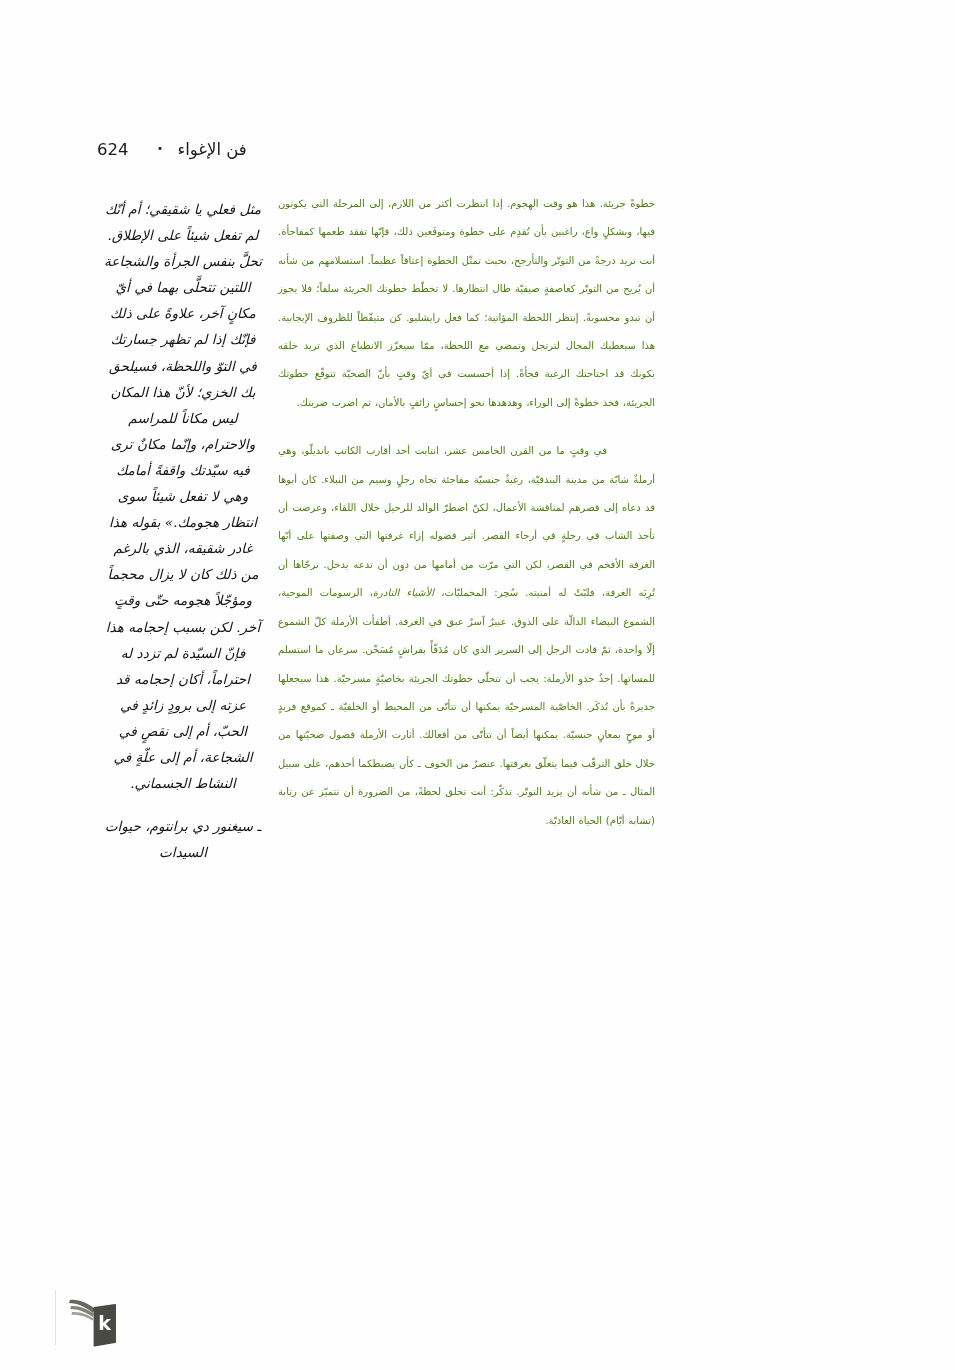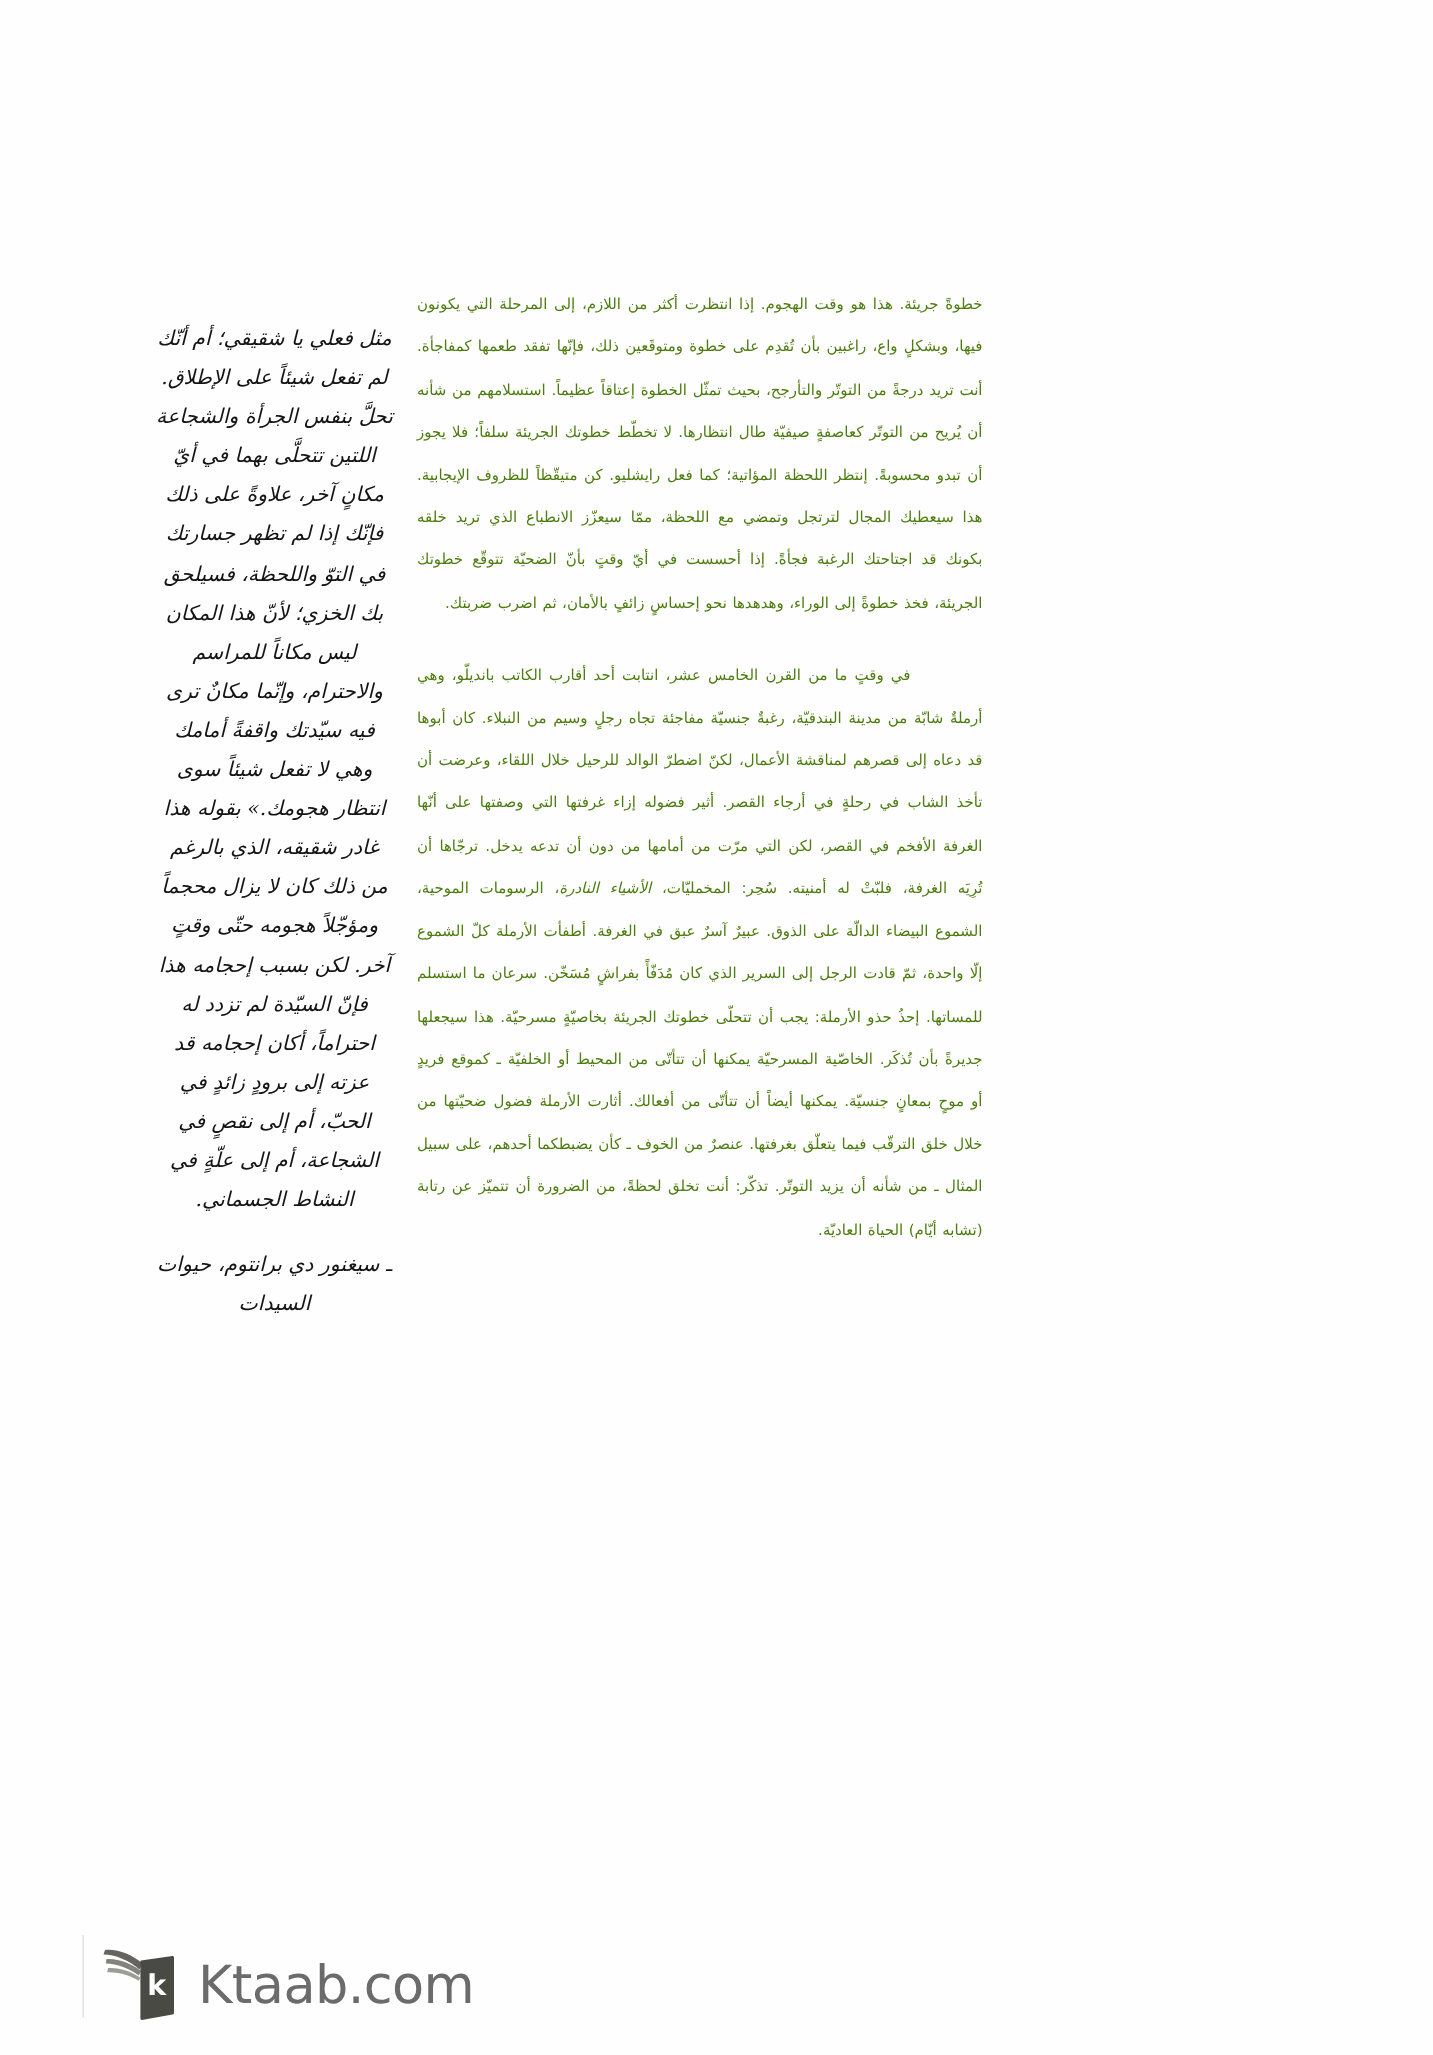--- a/index.html
+++ b/index.html
@@ -97,21 +97,20 @@
     top: 196px;
     right: 692px;
     width: 160px;
     direction: rtl;
     text-align: center;
     font-family: "DejaVu Serif", "Liberation Serif", serif;
     font-style: italic;
     font-size: 13.6px;
     line-height: 26.1px;
     color: #141414;
-    margin-top: 17px;
   }
   .margin-col p {
     margin: 0;
   }
   .margin-col .attribution {
     margin-top: 17px;
     display: block;
   }
 
   
@@ -138,20 +137,25 @@
     line-height: 1;
   }
 </style>
 </head>
 <body>
 
 <div class="page">
 
   <div class="gutter-line"></div>
 
+  <div class="running-head">
+    <span class="book-title">فن الإغواء</span>
+    <span class="sep">•</span>
+    <span class="folio">624</span>
+  </div>
 
   <div class="main-col">
     <p>خطوةً جريئة. هذا هو وقت الهجوم. إذا انتظرت أكثر من اللازم، إلى المرحلة التي يكونون فيها، وبشكلٍ واع، راغبين بأن تُقدِم على خطوة ومتوقَعين ذلك، فإنّها تفقد طعمها كمفاجأة. أنت تريد درجةً من التوتّر والتأرجح، بحيث تمثّل الخطوة إعتاقاً عظيماً. استسلامهم من شأنه أن يُريح من التوتّر كعاصفةٍ صيفيّة طال انتظارها. لا تخطّط خطوتك الجريئة سلفاً؛ فلا يجوز أن تبدو محسوبةً. إنتظر اللحظة المؤاتية؛ كما فعل رايشليو. كن متيقّظاً للظروف الإيجابية. هذا سيعطيك المجال لترتجل وتمضي مع اللحظة، ممّا سيعزّز الانطباع الذي تريد خلقه بكونك قد اجتاحتك الرغبة فجأةً. إذا أحسست في أيّ وقتٍ بأنّ الضحيّة تتوقّع خطوتك الجريئة، فخذ خطوةً إلى الوراء، وهدهدها نحو إحساسٍ زائفٍ بالأمان، ثم اضرب ضربتك.</p>
 
     <p class="indent"><span>في وقتٍ ما من القرن الخامس عشر، انتابت أحد أقارب الكاتب بانديلّو، وهي أرملةٌ شابّة من مدينة البندقيّة، رغبةٌ جنسيّة مفاجئة تجاه رجلٍ وسيم من النبلاء. كان أبوها قد دعاه إلى قصرهم لمناقشة الأعمال، لكنّ اضطرّ الوالد للرحيل خلال اللقاء، وعرضت أن تأخذ الشاب في رحلةٍ في أرجاء القصر. أثير فضوله إزاء غرفتها التي وصفتها على أنّها الغرفة الأفخم في القصر، لكن التي مرّت من أمامها من دون أن تدعه يدخل. ترجّاها أن تُرِيَه الغرفة، فلبّتْ له أمنيته. سُحِر: المخمليّات، </span><span class="italic-title">الأشياء النادرة</span><span>، الرسومات الموحية، الشموع البيضاء الدالّة على الذوق. عبيرٌ آسرٌ عبق في الغرفة. أطفأت الأرملة كلّ الشموع إلّا واحدة، ثمّ قادت الرجل إلى السرير الذي كان مُدَفّأً بفراشٍ مُسَخّن. سرعان ما استسلم للمساتها. إحذُ حذو الأرملة: يجب أن تتحلّى خطوتك الجريئة بخاصيّةٍ مسرحيّة. هذا سيجعلها جديرةً بأن تُذكَر. الخاصّية المسرحيّة يمكنها أن تتأتّى من المحيط أو الخلفيّة ـ كموقع فريدٍ أو موحٍ بمعانٍ جنسيّة. يمكنها أيضاً أن تتأتّى من أفعالك. أثارت الأرملة فضول ضحيّتها من خلال خلق الترقّب فيما يتعلّق بغرفتها. عنصرٌ من الخوف ـ كأن يضبطكما أحدهم، على سبيل المثال ـ من شأنه أن يزيد التوتّر. تذكّر: أنت تخلق لحظةً، من الضرورة أن تتميّز عن رتابة (تشابه أيّام) الحياة العاديّة.</span></p>
 
   </div>
 
   <div class="margin-col">
     <p>مثل فعلي يا شقيقي؛ أم أنّك لم تفعل شيئاً على الإطلاق. تحلَّ بنفس الجرأة والشجاعة اللتين تتحلَّى بهما في أيّ مكانٍ آخر، علاوةً على ذلك فإنّك إذا لم تظهر جسارتك في التوّ واللحظة، فسيلحق بك الخزي؛ لأنّ هذا المكان ليس مكاناً للمراسم والاحترام، وإنّما مكانٌ ترى فيه سيّدتك واقفةً أمامك وهي لا تفعل شيئاً سوى انتظار هجومك.» بقوله هذا غادر شقيقه، الذي بالرغم من ذلك كان لا يزال محجماً ومؤجّلاً هجومه حتّى وقتٍ آخر. لكن بسبب إحجامه هذا فإنّ السيّدة لم تزدد له احتراماً، أكان إحجامه قد عزته إلى برودٍ زائدٍ في الحبّ، أم إلى نقصٍ في الشجاعة، أم إلى علّةٍ في النشاط الجسماني.</p>
@@ -163,16 +167,15 @@
       <svg viewBox="0 0 50 56" width="50" height="56" aria-hidden="true">
 
         <path d="M2 4 C10 3 20 7 27 13 L25 17 C18 11 9 7 1 7 Z" fill="#55534d" opacity="0.9"></path>
         <path d="M3 10 C11 9.5 20 13 26 18 L24.5 21 C18.5 16.5 10 13 2.5 13 Z" fill="#6e6c66" opacity="0.85"></path>
         <path d="M4 16 C12 15.5 20 18.5 25.5 22.5 L24.5 24.5 C19 21 12 18.5 3.5 18.8 Z" fill="#85837c" opacity="0.8"></path>
 
         <path d="M26 11 L47 8 C47.6 8 48 8.4 48 9 L48 46 C48 46.6 47.6 47 47 47 L26.6 50.6 C26.1 50.7 25.6 50.3 25.6 49.7 L25.6 12.2 C25.6 11.6 25.5 11.1 26 11 Z" fill="#4a4a45"></path>
         <text x="36.5" y="34" font-family="DejaVu Sans, Liberation Sans, sans-serif" font-size="19" font-weight="bold" fill="#ffffff" text-anchor="middle">k</text>
       </svg>
     </span>
-    <span class="wm-text">Ktaab.com</span>
   </div>
 
 </div>
 
 </body></html>

